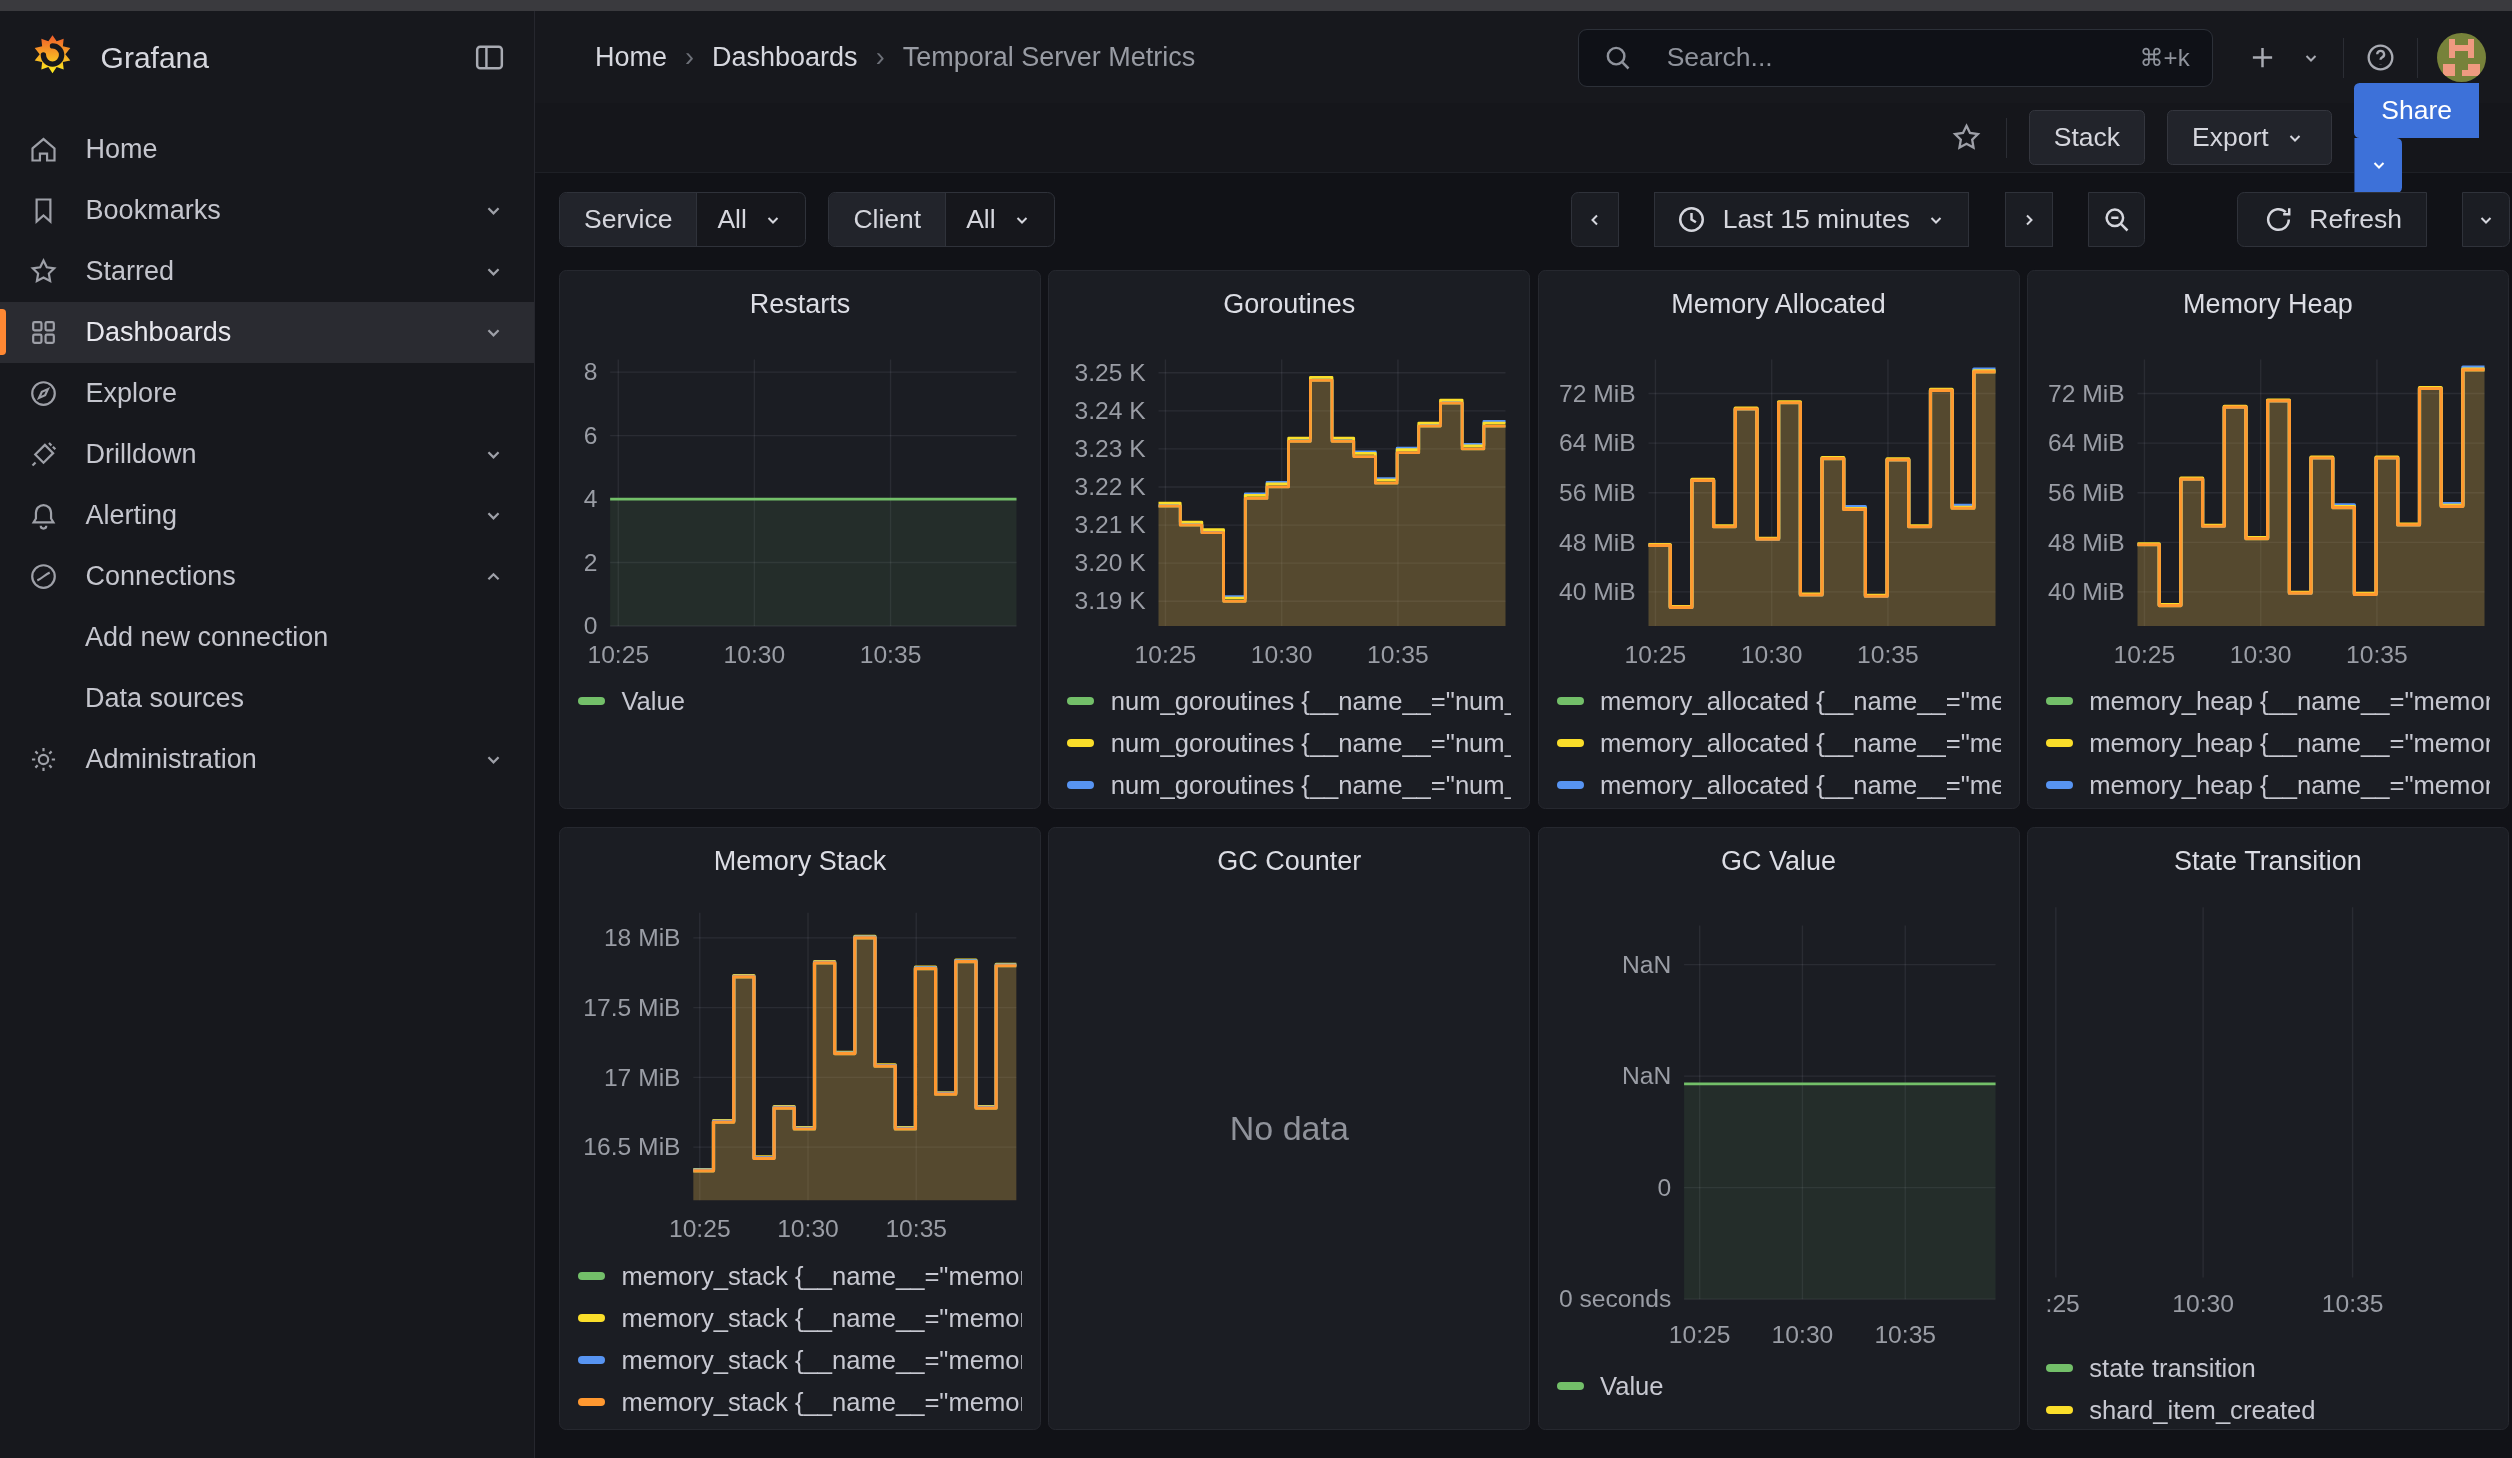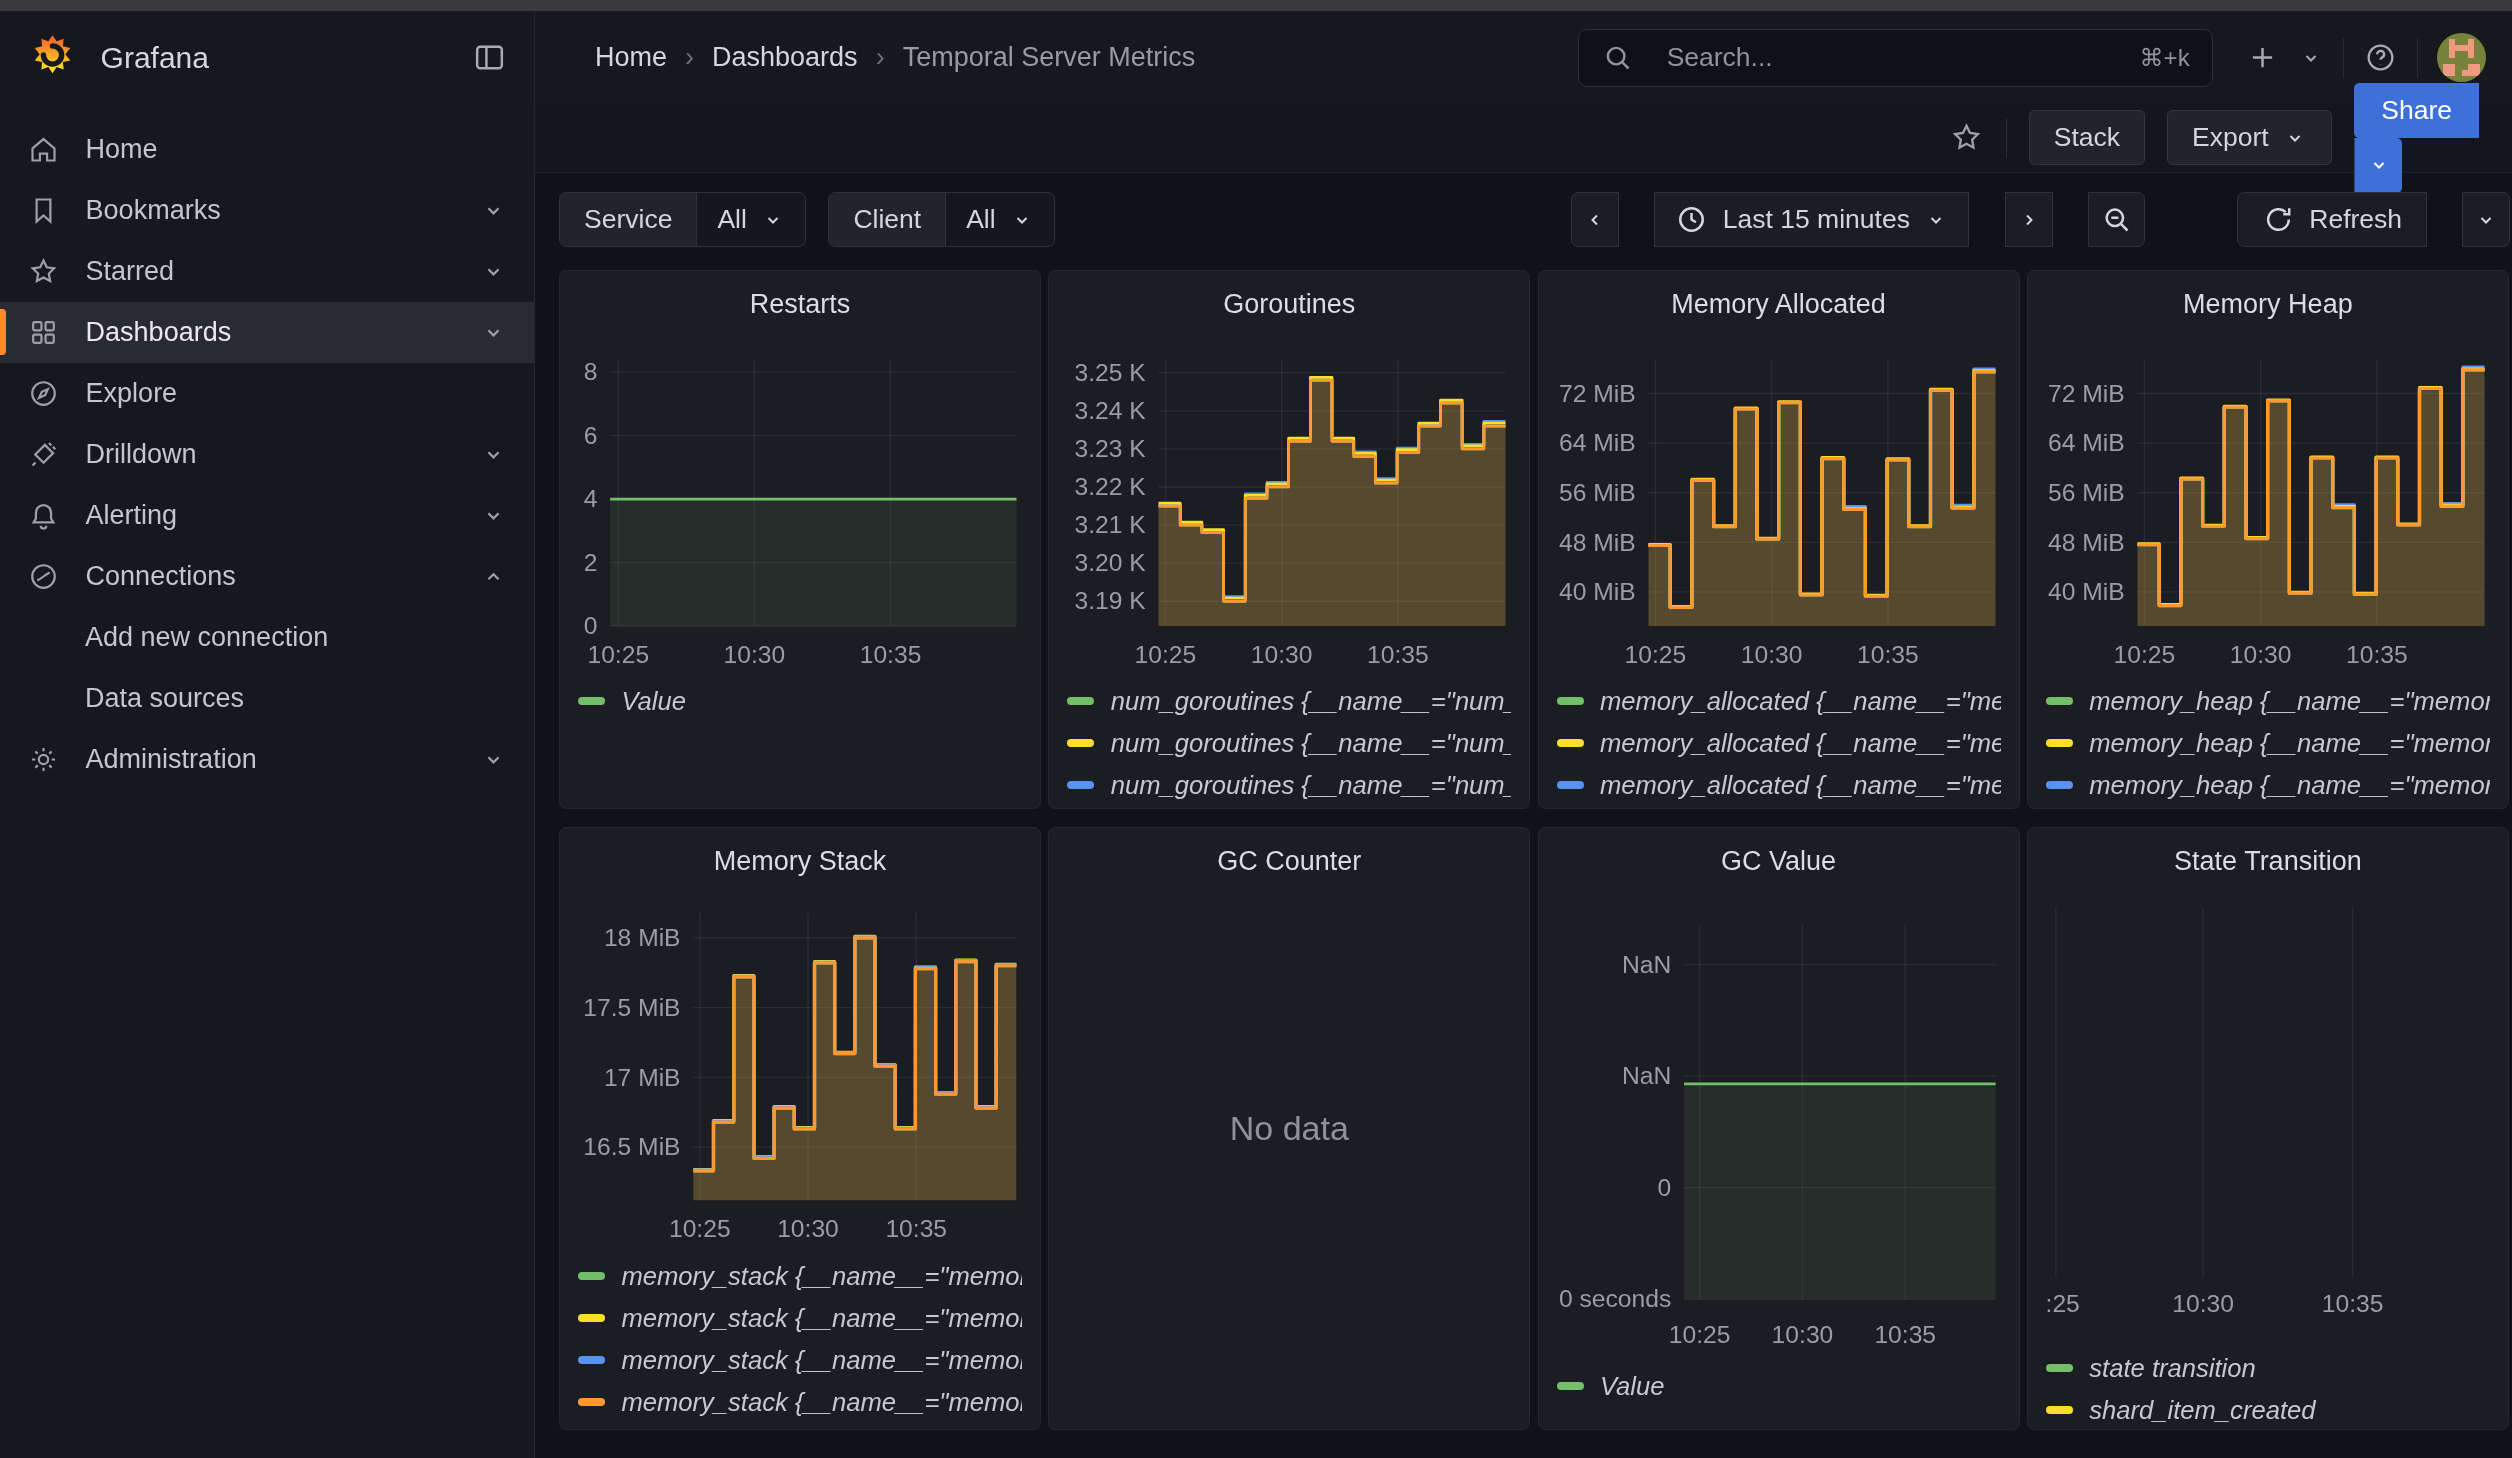--- a/index.html
+++ b/index.html
@@ -48,21 +48,21 @@
   .tbtn+.tbtn{margin-left:-0.9px;}
   .rnd-l{border-radius:7.3px 0 0 7.3px;} .rnd-r{border-radius:0 7.3px 7.3px 0;}
   .w52{width:48px;} .w62{width:57px;} .px22{padding:0 20px;} .px26{padding:0 24px;}
   .gap22{width:20px;}
   
   .panels{position:absolute;left:559px;top:270px;display:grid;grid-template-columns:repeat(4,482px);grid-template-rows:539px 603px;gap:18px 7.3px;text-align:center;}
   .panel{background:#1b1d23;border:0.9px solid #26282f;border-radius:7.3px;padding:12.8px 18px 0;overflow:hidden;position:relative;}
   .panel h2{font-size:27px;font-weight:500;color:#dcdde4;margin:1.8px 0 9px;line-height:37px;}
   svg.chart{display:block;}
   .tick{fill:#9a9da5;font-size:27px;font-family:"Liberation Sans",sans-serif;}
-  .legend{margin-top:1.8px;font-style:italic;}
+  .legend{margin-top:1.8px;}
   .legend-row{display:flex;align-items:center;height:42px;cursor:pointer;}
   .swatch{width:27px;height:8.2px;border-radius:4.6px;margin-right:16.4px;flex:0 0 auto;}
   .llabel{font-size:25.6px;color:#c7c8d1;white-space:nowrap;overflow:hidden;}
   .no-data{position:absolute;inset:0;display:flex;align-items:center;justify-content:center;font-size:34px;color:#8f929a;}
   svg.sym{display:block;}
 </style>
 </head>
 <body>
 
 <svg width="0" height="0" style="position:absolute">

